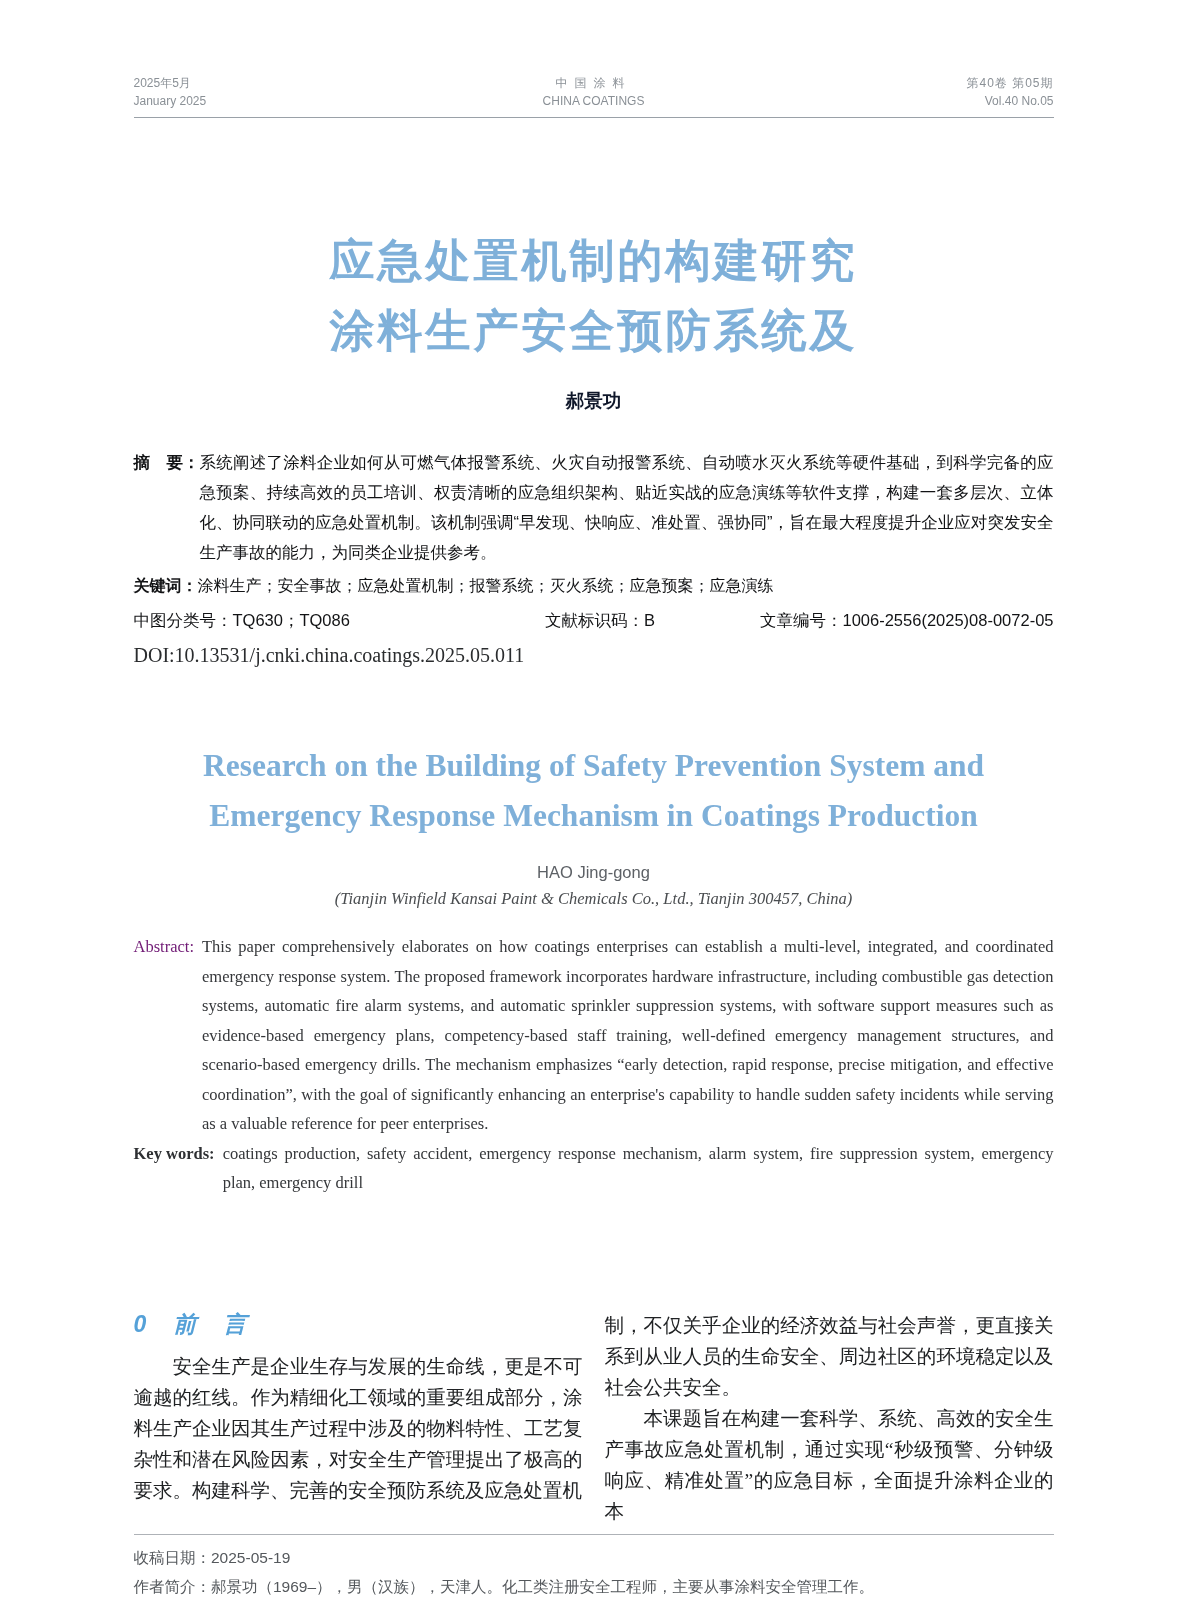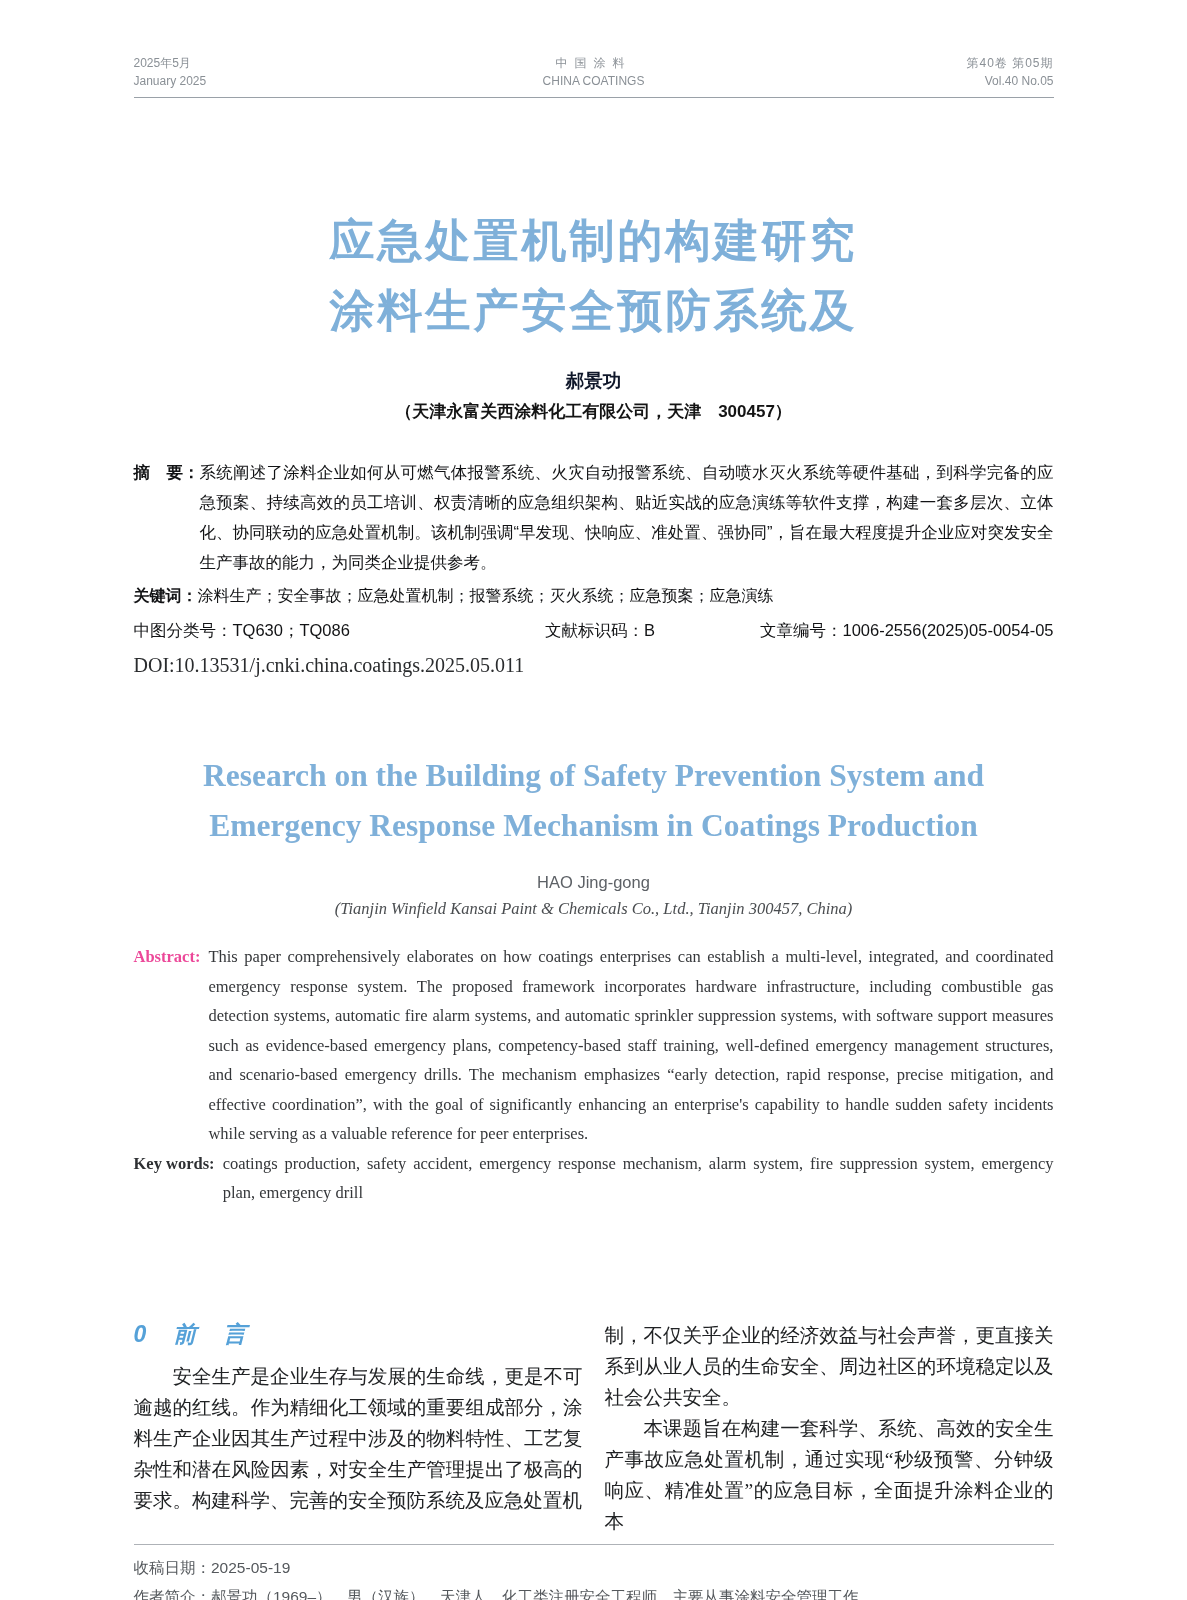--- a/index.html
+++ b/index.html
@@ -22,21 +22,21 @@
   .page{width:920px;margin:0 auto;padding-top:54px;}
 
   
   .journal-header{display:flex;justify-content:space-between;align-items:flex-end;
     color:var(--header_gray);font-size:12px;line-height:1.5;}
   .journal-header .col{min-width:200px;}
   .journal-header .left{text-align:left;}
   .journal-header .center{text-align:center;}
   .journal-header .right{text-align:right;}
   .journal-cn{letter-spacing:7px;}
-  .issue-cn{letter-spacing:1px;}
+  .issue-cn{letter-spacing:1px;margin-top:20px;}
   .header-rule{border:none;border-top:1.6px solid #9aa1a8;margin-top:7px;}
 
   
   .title-cn{margin-top:108px;text-align:center;color:var(--title_blue);
     font-weight:bold;font-size:45px;line-height:70px;letter-spacing:3px;}
   .author-cn{margin-top:22px;text-align:center;font-size:18.5px;font-weight:bold;color:#0f172a;}
   .affiliation-cn{margin-top:7px;text-align:center;font-size:17px;font-weight:bold;color:#141414;}
 
   
   .abstract-cn{margin-top:34px;display:flex;font-size:16.5px;line-height:30px;color:#121315;}
@@ -51,21 +51,21 @@
   .doi-line{margin-top:12px;font-family:"Liberation Serif",serif;font-size:20px;color:#2a2c2e;}
 
   
   .title-en{margin-top:74px;text-align:center;color:var(--title_blue);
     font-family:"Liberation Serif",serif;font-weight:bold;font-size:31.5px;line-height:50px;}
   .author-en{margin-top:22px;text-align:center;font-size:16.5px;color:#5d6166;}
   .affiliation-en{margin-top:7px;text-align:center;font-family:"Liberation Serif",serif;
     font-style:italic;font-size:16.5px;color:#4a4d50;}
   .abstract-en{margin-top:23px;display:flex;font-family:"Liberation Serif",serif;
     font-size:16.5px;line-height:29.5px;color:var(--serif_ink);}
-  .abstract-en .label{white-space:nowrap;font-weight:bold;color:#ec4899;padding-right:8px;}
+  .abstract-en .label{white-space:nowrap;font-weight:normal;color:#701a75;padding-right:8px;}
   .abstract-en .text{flex:1;text-align:justify;}
   .keywords-en{display:flex;font-family:"Liberation Serif",serif;
     font-size:16.5px;line-height:29.5px;color:var(--serif_ink);}
   .keywords-en .label{white-space:nowrap;font-weight:bold;color:#2e3033;padding-right:8px;}
   .keywords-en .text{flex:1;text-align:justify;}
 
   
   .body-columns{margin-top:112px;display:flex;gap:22px;}
   .body-col{flex:1;font-family:"Liberation Serif",serif;font-size:19.5px;
     line-height:31px;color:#202224;text-align:justify;}
@@ -97,33 +97,32 @@
       <div>Vol.40  No.05</div>
     </div>
   </div>
   <hr class="header-rule">
 
   <div class="title-cn">
     <div>应急处置机制的构建研究</div>
     <div>涂料生产安全预防系统及</div>
   </div>
   <div class="author-cn">郝景功</div>
-  <div class="affiliation-cn">（天津永富关西涂料化工有限公司，天津　300457）</div>
 
   <div class="abstract-cn">
     <span class="label">摘　要：</span>
     <span class="text">系统阐述了涂料企业如何从可燃气体报警系统、火灾自动报警系统、自动喷水灭火系统等硬件基础，到科学完备的应急预案、持续高效的员工培训、权责清晰的应急组织架构、贴近实战的应急演练等软件支撑，构建一套多层次、立体化、协同联动的应急处置机制。该机制强调“早发现、快响应、准处置、强协同”，旨在最大程度提升企业应对突发安全生产事故的能力，为同类企业提供参考。</span>
   </div>
   <div class="keywords-cn">
     <span class="label">关键词：</span><span>涂料生产；安全事故；应急处置机制；报警系统；灭火系统；应急预案；应急演练</span>
   </div>
   <div class="meta-row">
     <span class="clc">中图分类号：TQ630；TQ086</span>
     <span class="doc-code">文献标识码：B</span>
-    <span class="article-id">文章编号：1006-2556(2025)05-0054-05</span>
+    <span class="article-id">文章编号：1006-2556(2025)08-0072-05</span>
   </div>
   <div class="doi-line">DOI:10.13531/j.cnki.china.coatings.2025.05.011</div>
 
   <div class="title-en">
     <div>Research on the Building of Safety Prevention System and</div>
     <div>Emergency Response Mechanism in Coatings Production</div>
   </div>
   <div class="author-en">HAO Jing-gong</div>
   <div class="affiliation-en">(Tianjin Winfield Kansai Paint &amp; Chemicals Co., Ltd., Tianjin 300457, China)</div>
 

